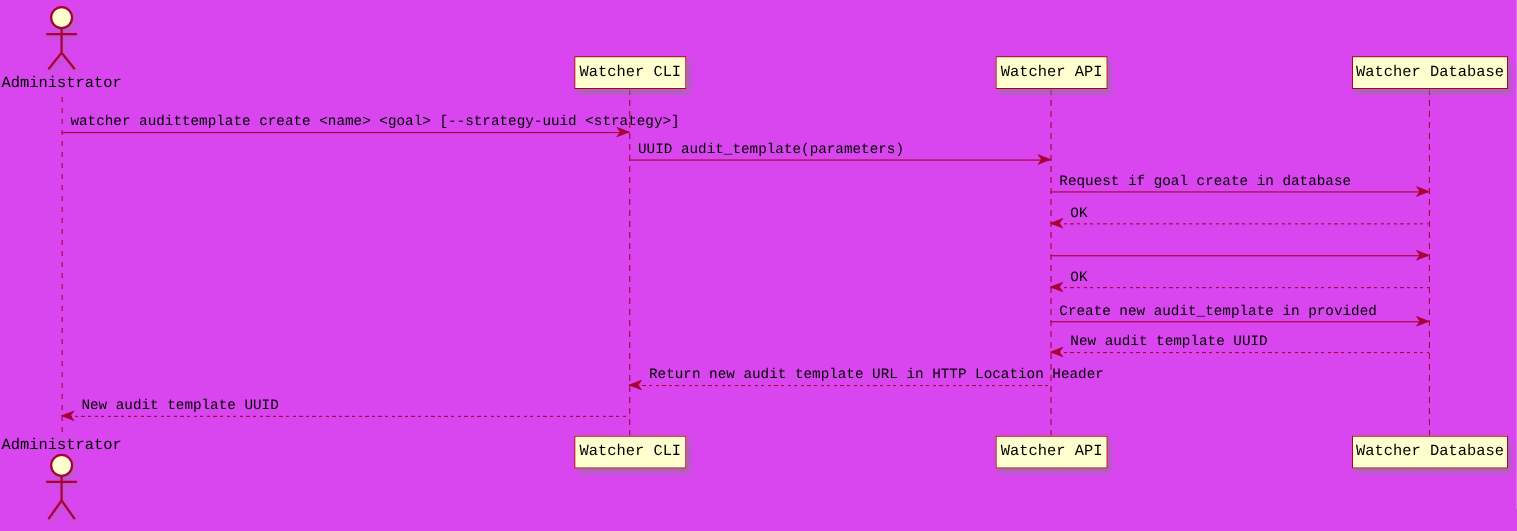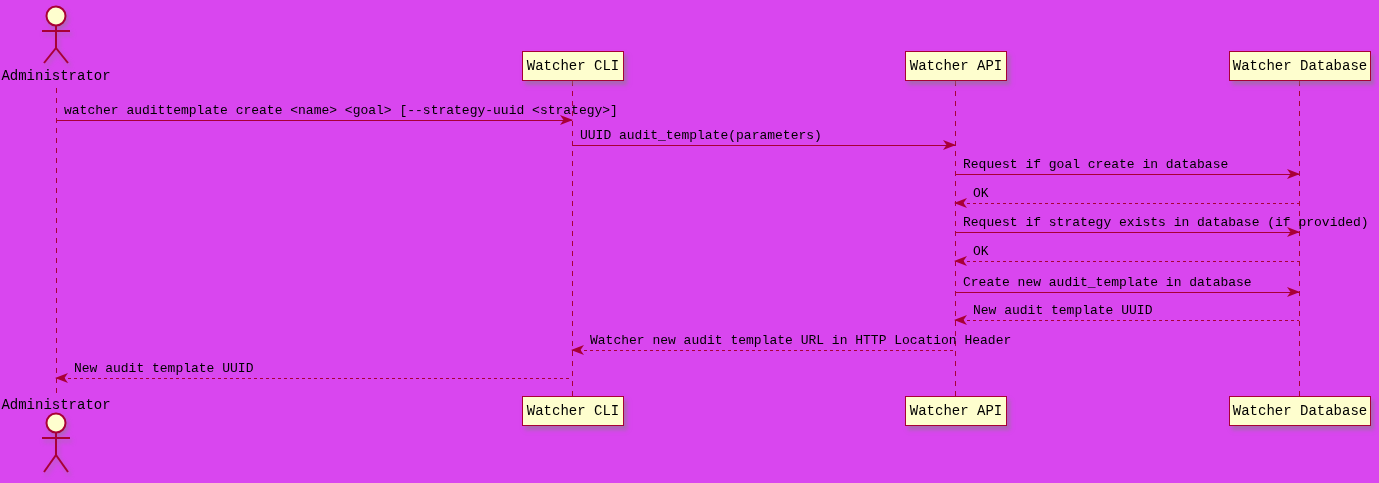--- a/index.html
+++ b/index.html
@@ -103,53 +103,52 @@
 
   <div class="msg rtl" style="left:955px;top:184px;width:344px;">
     <div class="lbl">OK</div>
     <div class="line dashed"></div>
     <svg class="head left" width="13" height="10" viewBox="0 0 13 10">
         <polygon points="13,0 0,5 13,10 9.5,5" fill="#A80036"></polygon>
       </svg>
   </div>
 
   <div class="msg" style="left:955px;top:213px;width:344px;">
-    <div class="lbl">Request if strategy exists in database (if provided)</div>
     <div class="line solid"></div>
     <svg class="head right" width="13" height="10" viewBox="0 0 13 10">
         <polygon points="0,0 13,5 0,10 3.5,5" fill="#A80036"></polygon>
       </svg>
   </div>
 
   <div class="msg rtl" style="left:955px;top:242px;width:344px;">
     <div class="lbl">OK</div>
     <div class="line dashed"></div>
     <svg class="head left" width="13" height="10" viewBox="0 0 13 10">
         <polygon points="13,0 0,5 13,10 9.5,5" fill="#A80036"></polygon>
       </svg>
   </div>
 
   <div class="msg" style="left:955px;top:273px;width:344px;">
-    <div class="lbl">Create new audit_template in database</div>
+    <div class="lbl">Create new audit_template in provided</div>
     <div class="line solid"></div>
     <svg class="head right" width="13" height="10" viewBox="0 0 13 10">
         <polygon points="0,0 13,5 0,10 3.5,5" fill="#A80036"></polygon>
       </svg>
   </div>
 
   <div class="msg rtl" style="left:955px;top:301px;width:344px;">
     <div class="lbl">New audit template UUID</div>
     <div class="line dashed"></div>
     <svg class="head left" width="13" height="10" viewBox="0 0 13 10">
         <polygon points="13,0 0,5 13,10 9.5,5" fill="#A80036"></polygon>
       </svg>
   </div>
 
   <div class="msg rtl" style="left:572px;top:331px;width:383px;">
-    <div class="lbl">Watcher new audit template URL in HTTP Location Header</div>
+    <div class="lbl">Return new audit template URL in HTTP Location Header</div>
     <div class="line dashed"></div>
     <svg class="head left" width="13" height="10" viewBox="0 0 13 10">
         <polygon points="13,0 0,5 13,10 9.5,5" fill="#A80036"></polygon>
       </svg>
   </div>
 
   <div class="msg rtl" style="left:56px;top:359px;width:516px;">
     <div class="lbl">New audit template UUID</div>
     <div class="line dashed"></div>
     <svg class="head left" width="13" height="10" viewBox="0 0 13 10">

